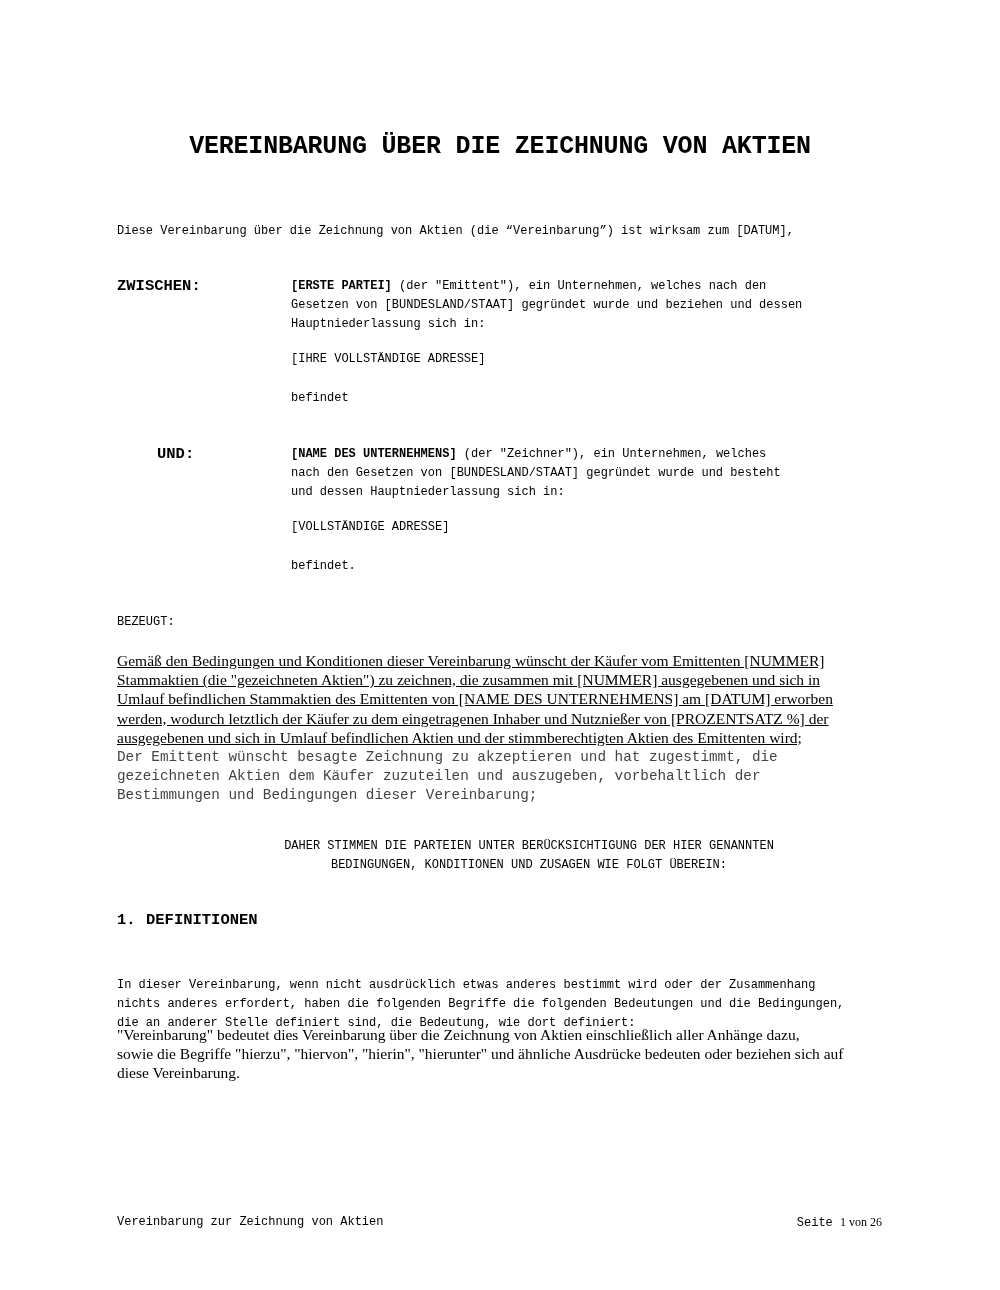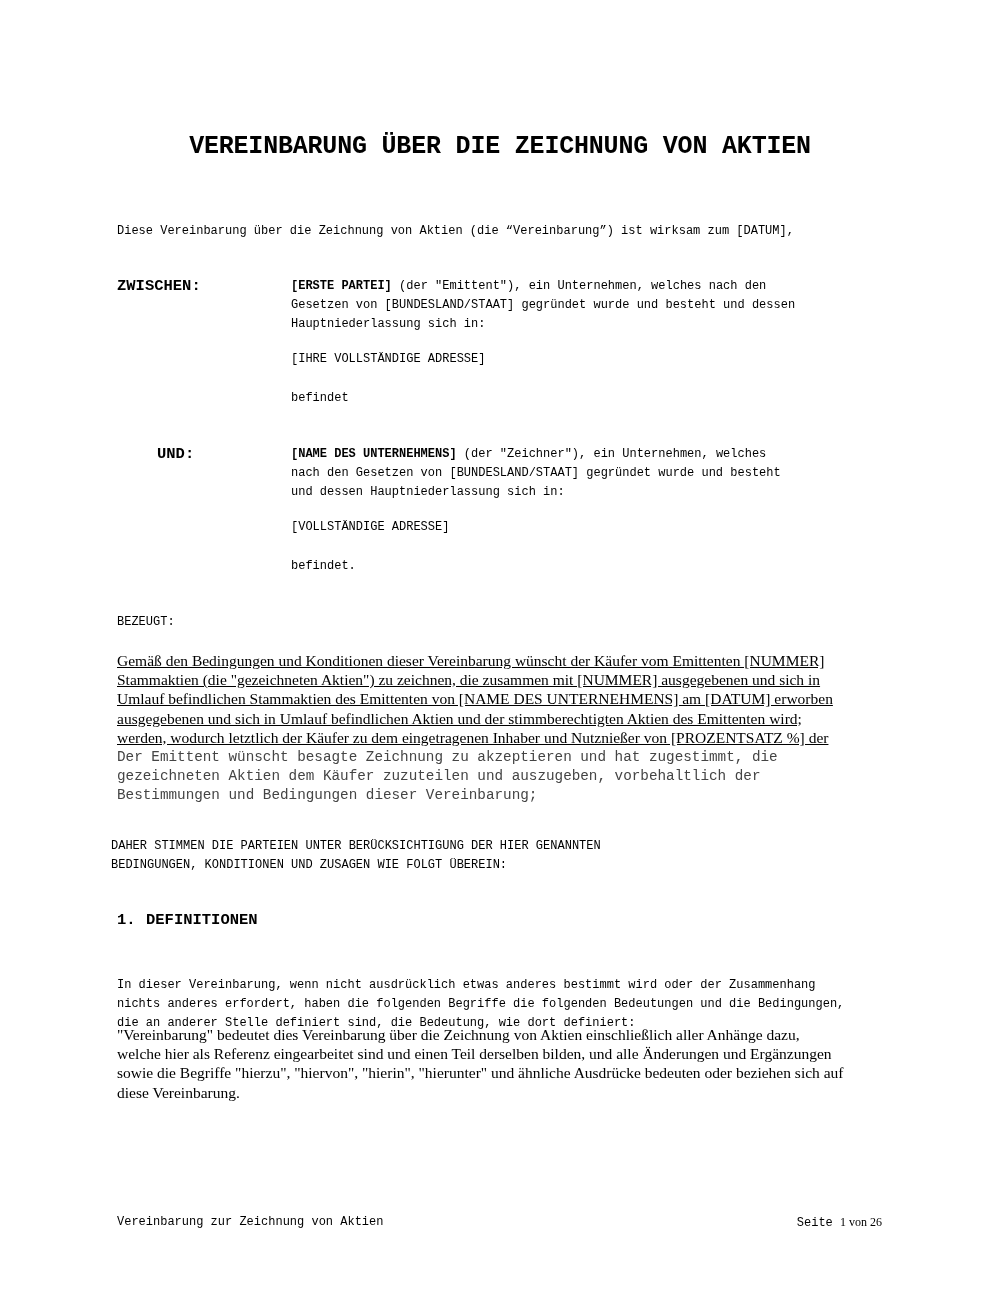--- a/index.html
+++ b/index.html
@@ -20,68 +20,67 @@
 
 <div>
 
   <div class="abs sans title">VEREINBARUNG ÜBER DIE ZEICHNUNG VON AKTIEN</div>
 
   <div class="abs sans p" style="left:117px; top:222px;">Diese Vereinbarung über die Zeichnung von Aktien (die “Vereinbarung”) ist wirksam zum [DATUM],</div>
 
   <div class="abs sans label" style="left:117px; top:277px;">ZWISCHEN:</div>
   <div class="abs sans p" style="left:291px; top:277px; width:620px;">
     <div><b>[ERSTE PARTEI]</b><span> (der "Emittent"), ein Unternehmen, welches nach den</span></div>
-    <div>Gesetzen von [BUNDESLAND/STAAT] gegründet wurde und besteht und dessen</div>
+    <div>Gesetzen von [BUNDESLAND/STAAT] gegründet wurde und beziehen und dessen</div>
     <div>Hauptniederlassung sich in:</div>
   </div>
   <div class="abs sans p" style="left:291px; top:350px;">[IHRE VOLLSTÄNDIGE ADRESSE]</div>
   <div class="abs sans p" style="left:291px; top:389px;">befindet</div>
 
   <div class="abs sans label" style="left:117px; top:445px;margin-left:40px;">UND:</div>
   <div class="abs sans p" style="left:291px; top:445px; width:620px;">
     <div><b>[NAME DES UNTERNEHMENS]</b><span> (der "Zeichner"), ein Unternehmen, welches</span></div>
     <div>nach den Gesetzen von [BUNDESLAND/STAAT] gegründet wurde und besteht</div>
     <div>und dessen Hauptniederlassung sich in:</div>
   </div>
   <div class="abs sans p" style="left:291px; top:518px;">[VOLLSTÄNDIGE ADRESSE]</div>
   <div class="abs sans p" style="left:291px; top:557px;">befindet.</div>
 
   <div class="abs sans p" style="left:117px; top:613px;">BEZEUGT:</div>
 
   <div class="abs serif serifp" style="left:117px; top:651px; width:790px;text-decoration:underline;">
     <div>Gemäß den Bedingungen und Konditionen dieser Vereinbarung wünscht der Käufer vom Emittenten [NUMMER]</div>
     <div>Stammaktien (die "gezeichneten Aktien") zu zeichnen, die zusammen mit [NUMMER] ausgegebenen und sich in</div>
     <div>Umlauf befindlichen Stammaktien des Emittenten von [NAME DES UNTERNEHMENS] am [DATUM] erworben</div>
+    <div>werden, wodurch letztlich der Käufer zu dem eingetragenen Inhaber und Nutznießer von [PROZENTSATZ %] der</div>
     <div>ausgegebenen und sich in Umlauf befindlichen Aktien und der stimmberechtigten Aktien des Emittenten wird;</div>
-    <div>werden, wodurch letztlich der Käufer zu dem eingetragenen Inhaber und Nutznießer von [PROZENTSATZ %] der</div>
   </div>
 
   <div class="abs mono monop" style="left:117px; top:748px; width:800px;">
     <div>Der Emittent wünscht besagte Zeichnung zu akzeptieren und hat zugestimmt, die</div>
     <div>gezeichneten Aktien dem Käufer zuzuteilen und auszugeben, vorbehaltlich der</div>
     <div>Bestimmungen und Bedingungen dieser Vereinbarung;</div>
   </div>
 
-  <div class="abs sans p" style="left:111px; top:837px; width:800px;">
+  <div class="abs sans p" style="left:129px; top:837px; width:800px;text-align:center;">
     <div>DAHER STIMMEN DIE PARTEIEN UNTER BERÜCKSICHTIGUNG DER HIER GENANNTEN</div>
     <div>BEDINGUNGEN, KONDITIONEN UND ZUSAGEN WIE FOLGT ÜBEREIN:</div>
   </div>
 
   <div class="abs sans label" style="left:117px; top:911px;">1.</div>
   <div class="abs sans label" style="left:146px; top:911px;">DEFINITIONEN</div>
 
   <div class="abs sans p" style="left:117px; top:949px; width:800px;margin-top:27px;">
     <div>In dieser Vereinbarung, wenn nicht ausdrücklich etwas anderes bestimmt wird oder der Zusammenhang</div>
     <div>nichts anderes erfordert, haben die folgenden Begriffe die folgenden Bedeutungen und die Bedingungen,</div>
     <div>die an anderer Stelle definiert sind, die Bedeutung, wie dort definiert:</div>
   </div>
 
   <div class="abs serif serifp" style="left:117px; top:1025px; width:800px;">
     <div>"Vereinbarung" bedeutet dies Vereinbarung über die Zeichnung von Aktien einschließlich aller Anhänge dazu,</div>
-    <div>welche hier als Referenz eingearbeitet sind und einen Teil derselben bilden, und alle Änderungen und Ergänzungen</div>
     <div>sowie die Begriffe "hierzu", "hiervon", "hierin", "hierunter" und ähnliche Ausdrücke bedeuten oder beziehen sich auf</div>
     <div>diese Vereinbarung.</div>
   </div>
 
   <div class="abs sans p" style="left:117px; top:1213px;">Vereinbarung zur Zeichnung von Aktien</div>
   <div class="abs p" style="right:118px; top:1213px; ">
     <span class="sans">Seite </span><span class="serif">1</span><span class="serif"> von </span><span class="serif">26</span>
   </div>
 
 </div>

